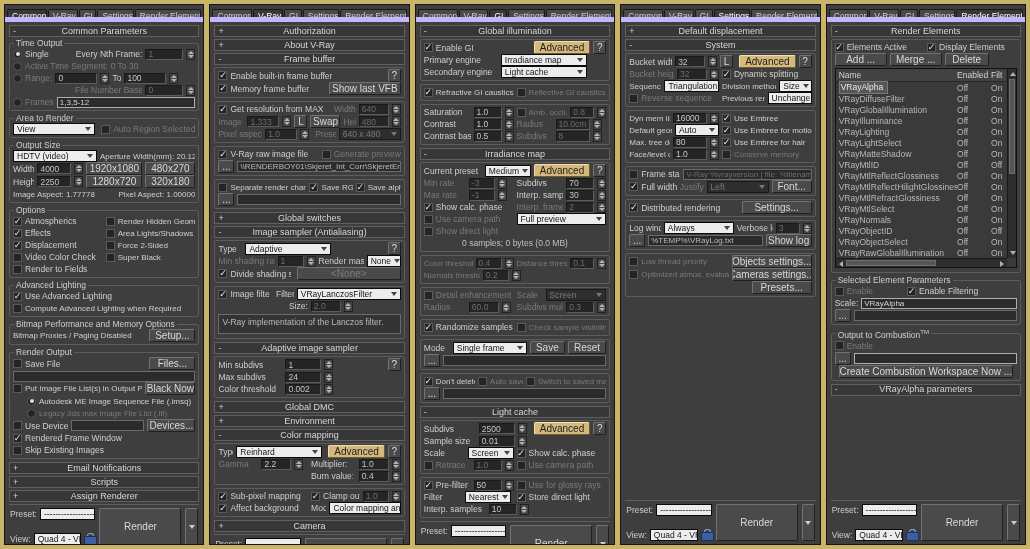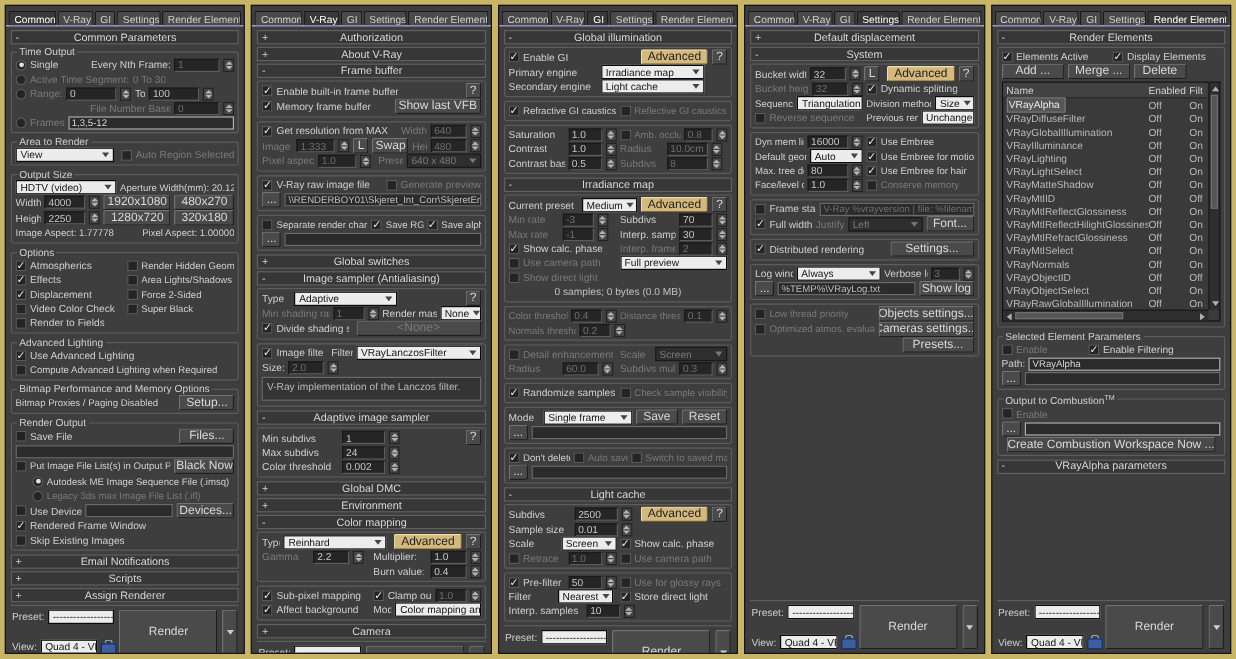--- a/index.html
+++ b/index.html
@@ -1,19 +1,19 @@
 <!DOCTYPE html>
 <html><head>
 <meta charset="utf-8">
 <style>
 *{box-sizing:border-box;margin:0;padding:0;font-family:"Liberation Sans",sans-serif}
 html,body{width:1030px;height:549px;overflow:hidden}
 body{background:#c9b566;display:flex;gap:5px;padding:4px}
 .col{flex:1 1 0;min-width:0;display:flex;flex-direction:column;background:#3e3e3e;border:1px solid #151515;overflow:hidden}
-.tabs{display:flex;gap:1px;padding:4px 2px 0;border-bottom:1px solid #c4b5fd;height:17px;flex:0 0 auto}
+.tabs{display:flex;gap:1px;padding:4px 2px 0;border-bottom:5px solid #c4b5fd;height:17px;flex:0 0 auto}
 .tab{flex:1 1 auto;text-align:center;padding:1px 4px;font-size:8.5px;color:#cfcfcf;background:#4a4a4a;border:1px solid #1a1a1a;border-bottom:none;border-radius:2px 2px 0 0;white-space:nowrap;overflow:hidden}
 .tab.active{background:#383838;color:#fff}
 .content{flex:1;padding:2px 4px;overflow:hidden;display:flex;flex-direction:column}
 .roll{display:flex;align-items:center;height:12px;margin:1px 0;background:#373737;border:1px solid #606060;position:relative;font-size:9px;color:#d8d8d8;flex:0 0 auto}
 .roll .pm{position:absolute;left:3px;font-size:9px;line-height:9px;color:#cfcfcf}
 .roll .t{flex:1;text-align:center;line-height:9px;white-space:nowrap;overflow:hidden}
 .g{border:1px solid #5c5c5c;border-radius:2px;margin:1px 0 2px;padding:1px 3px 2px;flex:0 0 auto;min-width:0}
 .g legend{font-size:8.5px;color:#cfcfcf;padding:0 2px;margin-left:1px;line-height:8px}
 .r{display:flex;align-items:center;gap:3px;min-height:12px;font-size:8.5px;color:#cfcfcf;min-width:0}
 .half{flex:1 1 0;display:flex;align-items:center;gap:3px;min-width:0}
@@ -416,21 +416,21 @@
         </div>
     </fieldset>
     <fieldset class="g">
       <div class="r">
           <span class="cb on"></span>
           <span class="lbl">Image filter</span>
           <span class="sprt"></span>
           <span class="lbl">Filter</span>
           <span class="dd" style="width:104px">VRayLanczosFilter</span>
         </div>
-      <div class="r" style="padding-right:48px">
+      <div class="r" style="justify-content:flex-end;padding-right:48px">
           <span class="lbl">Size:</span>
           <span class="v dim" style="width:30px">2.0</span>
           <span class="sp"></span>
         </div>
       <div class="info">V-Ray implementation of the Lanczos filter.</div>
     </fieldset>
     <div class="roll">
         <span class="pm">-</span>
         <span class="t">Adaptive image sampler</span>
       </div>
@@ -1148,21 +1148,21 @@
     <fieldset class="g">
         <legend>Selected Element Parameters</legend>
       <div class="r">
           <span class="cb"></span>
           <span class="lbl dim">Enable</span>
           <span style="width:28px"></span>
           <span class="cb on"></span>
           <span class="lbl">Enable Filtering</span>
         </div>
       <div class="r">
-          <span class="lbl">Path:</span>
+          <span class="lbl">Scale:</span>
           <span class="tf lit">VRayAlpha</span>
         </div>
       <div class="r">
           <span class="b dots">...</span>
           <span class="tf"></span>
         </div>
     </fieldset>
     <fieldset class="g">
         <legend><span>Output to Combustion</span><sup>TM</sup></legend>
       <div class="r">

